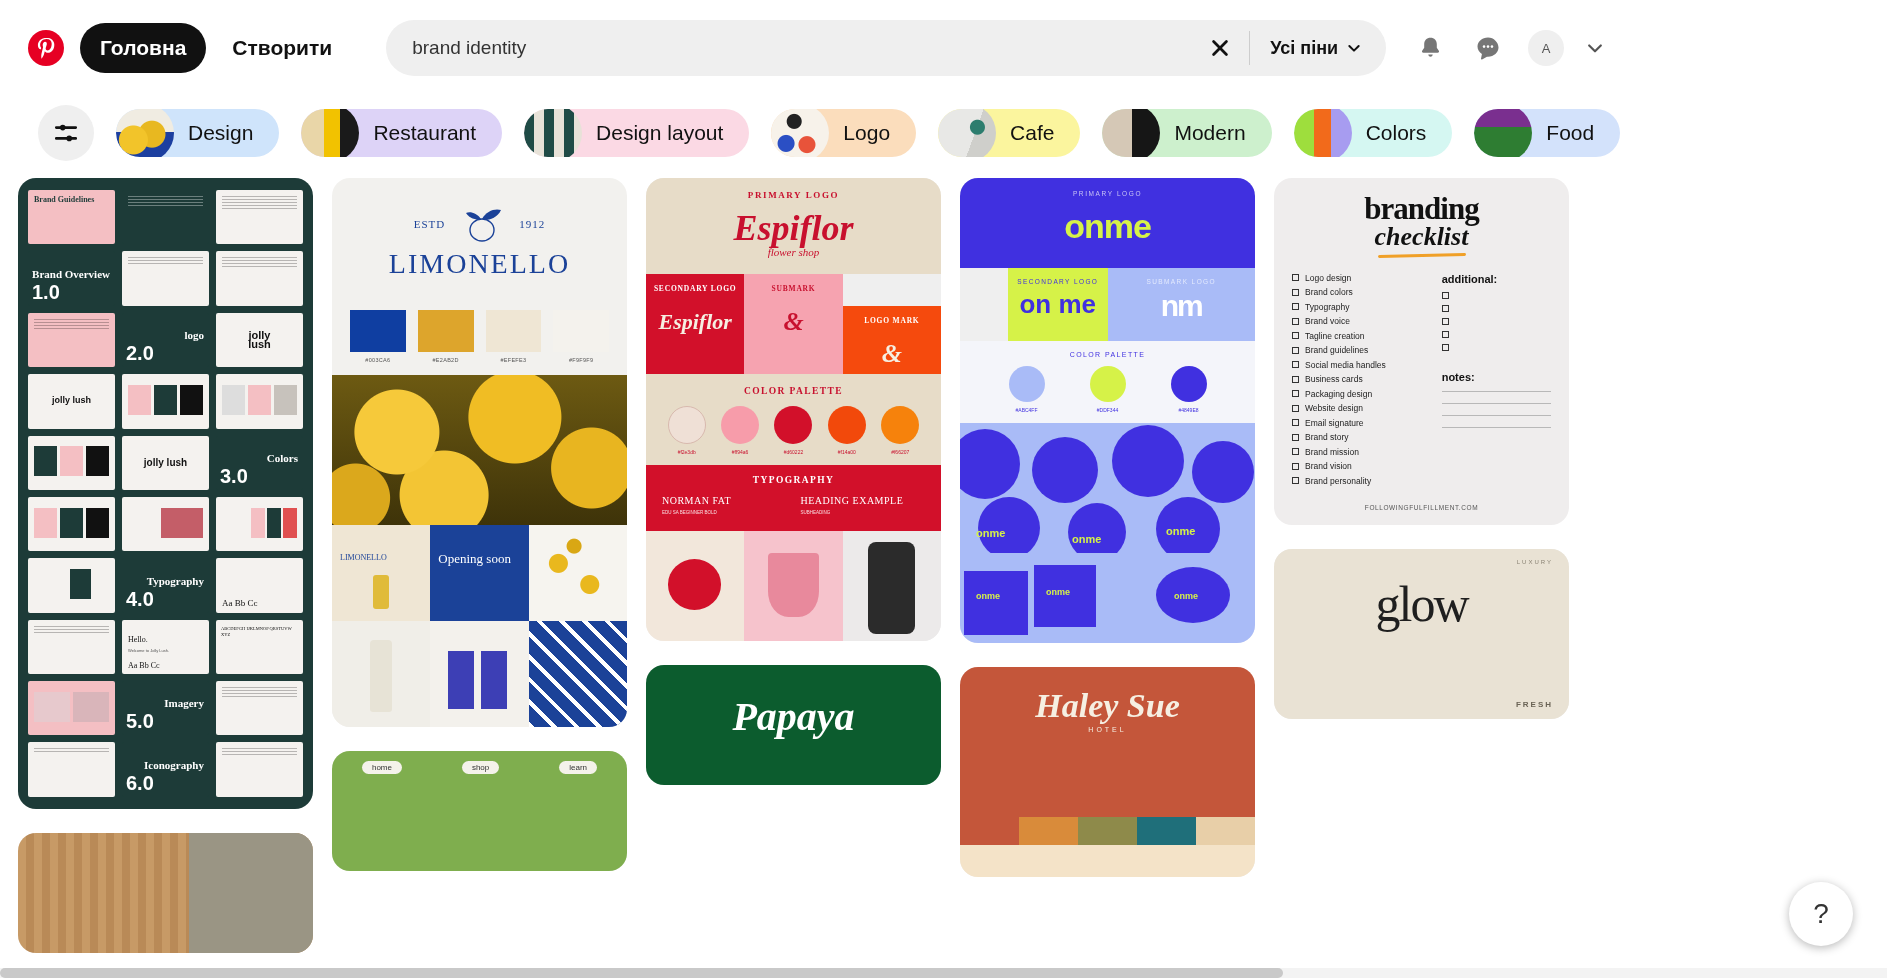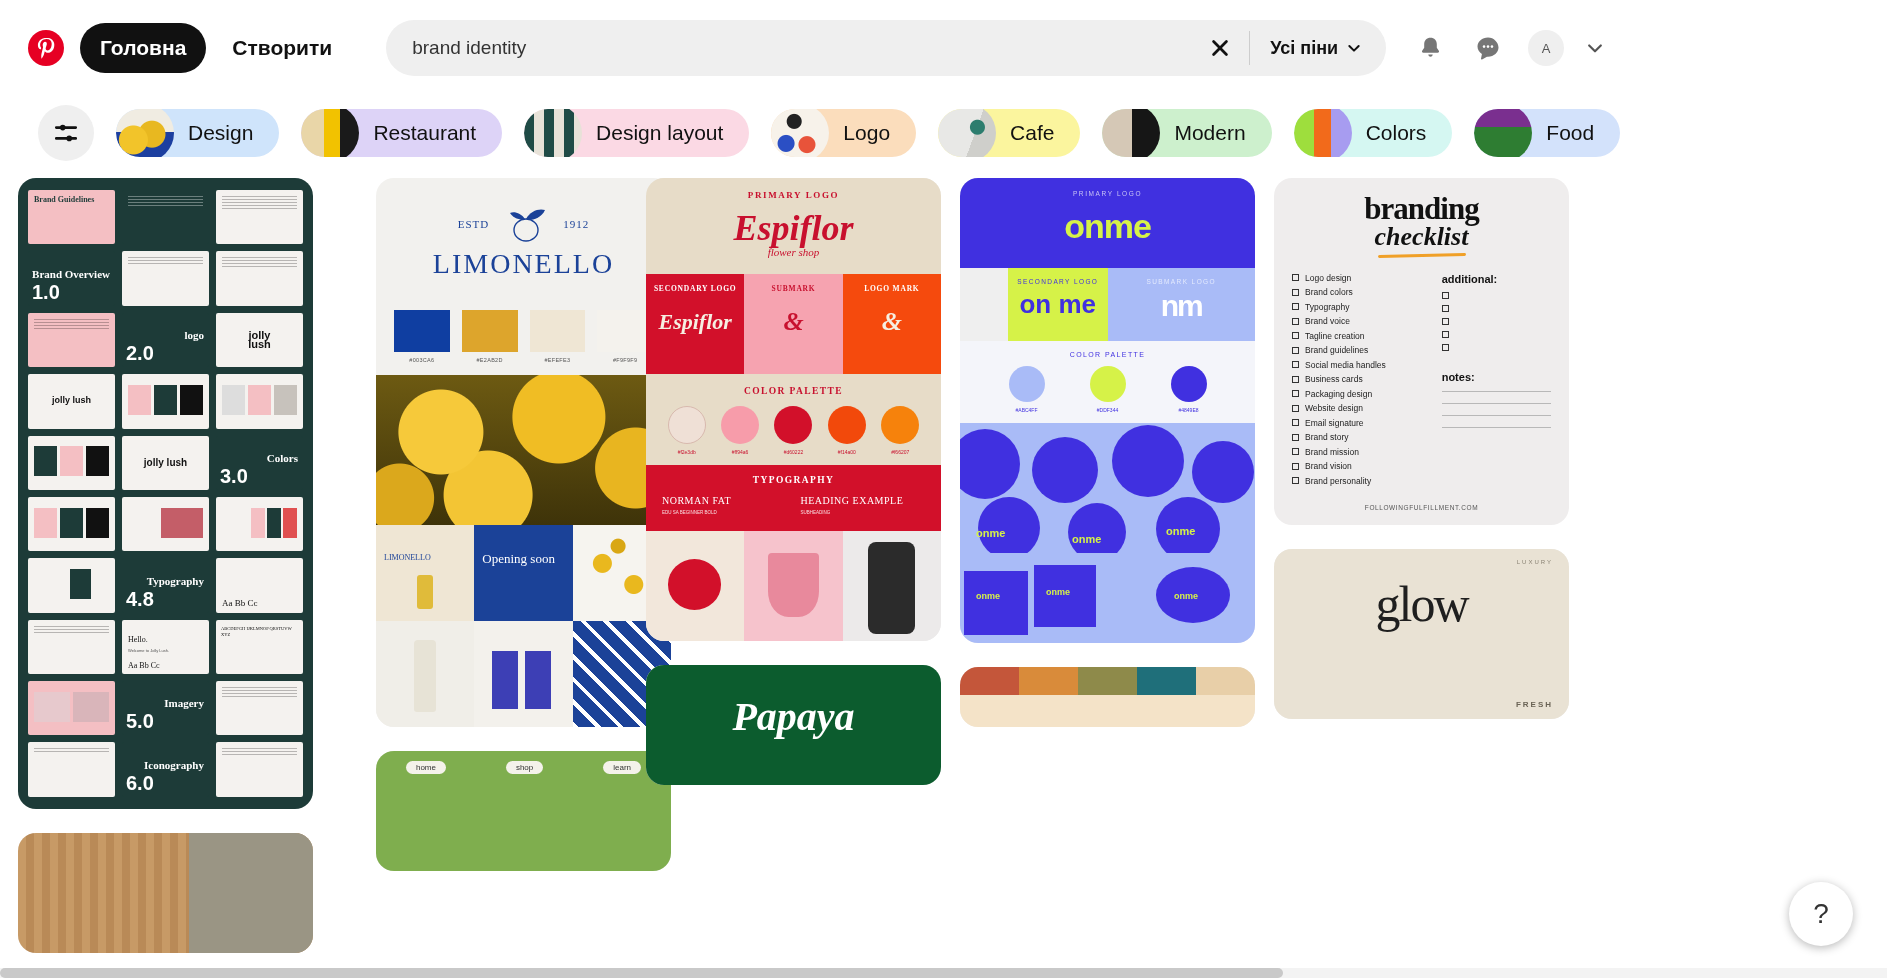--- a/index.html
+++ b/index.html
@@ -241,21 +241,21 @@
              background-image: repeating-linear-gradient(45deg, #ffffff 0 4px, transparent 4px 16px); }
 
   
   .esp-a { background: #e7dcc8; text-align: center; padding: 12px 0 16px; }
   .esp-lbl { font-family: "Liberation Serif", serif; font-size: 9px; color: #c8102e; letter-spacing: 1.6px; font-weight: bold; }
   .esp-logo { font-family: "Liberation Serif", serif; font-style: italic; font-weight: bold; font-size: 36px; color: #c8102e; line-height: 1; margin-top: 10px; }
   .esp-sub { font-family: "Liberation Serif", serif; font-style: italic; font-size: 11px; color: #c8102e; }
   .esp-row { display: grid; grid-template-columns: 1fr 1fr 1fr; height: 100px; }
   .esp-r1 { background: #d2102a; }
   .esp-r2 { background: #f6a3b0; }
-  .esp-r3 { background: #f54a0d; }
+  .esp-r3 { background: #f54a0d; margin-top: 32px; }
   .esp-cell { display:flex; flex-direction:column; align-items:center; justify-content:flex-start; padding-top: 10px; }
   .esp-cell .lb { font-family:"Liberation Serif", serif; font-size: 7.5px; letter-spacing: .8px; color:#fff; font-weight:bold;}
   .esp-r2 .lb { color: #c8102e; }
   .esp-mark { font-family:"Liberation Serif", serif; font-style:italic; font-weight:bold; font-size:26px; color:#f6efe2; margin-top:14px;}
   .esp-word { font-family:"Liberation Serif", serif; font-style:italic; font-weight:bold; font-size:22px; color:#f6efe2; margin-top:16px;}
   .esp-pal { background:#e7dcc8; text-align:center; padding: 12px 0 10px; }
   .esp-pal .hd { font-family:"Liberation Serif", serif; font-size:9.5px; letter-spacing:1.4px; color:#c8102e; font-weight:bold; }
   .circles { display:flex; justify-content:space-around; padding: 10px 14px 0; }
   .circles > div { text-align:center; }
   .circ { width: 38px; height: 38px; border-radius:50%; }
@@ -576,21 +576,21 @@
                 <div style="background:#e05050"></div>
               </div>
             </div>
 
           <div class="slide">
               <div class="swrow" style="left:48%;right:28%">
                 <div style="background:#1d3b38"></div>
               </div>
             </div>
           <div class="slide dark">
-            <div class="big num">4.8</div>
+            <div class="big num">4.0</div>
             <div class="big sec">Typography</div>
           </div>
           <div class="slide">
             <div style="position:absolute;left:6px;bottom:5px;font-size:9px;font-family:'Liberation Serif',serif;color:#111">Aa Bb Cc</div>
           </div>
 
           <div class="slide">
               <div class="lines">
                 <div class="ln"></div>
                 <div class="ln"></div>
@@ -643,21 +643,21 @@
               </div>
             </div>
         </div>
       </div>
 
       <div class="pin">
         <div class="wood"></div>
       </div>
     </div>
 
-    <div class="col" style="left:332px;margin-left:44px;">
+    <div class="col" style="left:332px;">
 
       <div class="pin limon">
         <div class="limon-top">
           <div class="estd">
             <span>ESTD</span>
             <svg class="lemon-mark" viewBox="0 0 46 40">
               <ellipse cx="23" cy="26" rx="12" ry="11" fill="none" stroke="#1b4298" stroke-width="1.4"></ellipse>
               <path d="M23 15 C27 7 36 4 42 6 C39 13 31 16 26 16Z" fill="#1b4298"></path>
               <path d="M22 15 C18 9 11 7 7 9 C10 14 17 16 21 16Z" fill="#1b4298"></path>
             </svg>
@@ -838,20 +838,24 @@
           <div style="position:absolute;left:4px;top:18px;width:64px;height:64px;background:#4030e0"></div>
           <div style="position:absolute;left:74px;top:12px;width:62px;height:62px;background:#4030e0"></div>
           <div style="position:absolute;left:196px;top:14px;width:74px;height:56px;background:#4030e0;border-radius:50%"></div>
           <div style="position:absolute;left:16px;top:38px;font-size:9px;font-weight:bold;color:#d6f248">onme</div>
           <div style="position:absolute;left:86px;top:34px;font-size:9px;font-weight:bold;color:#d6f248">onme</div>
           <div style="position:absolute;left:214px;top:38px;font-size:9px;font-weight:bold;color:#d6f248">onme</div>
         </div>
       </div>
 
       <div class="pin">
+        <div class="haley">
+          <div class="t">Haley Sue</div>
+          <div class="s">HOTEL</div>
+        </div>
         <div class="haley-sw">
           <div style="background:#c4563a"></div>
           <div style="background:#d98b3a"></div>
           <div style="background:#8e8a4a"></div>
           <div style="background:#1f6f7a"></div>
           <div style="background:#e8cfa8"></div>
         </div>
         <div class="haley-b"></div>
       </div>
     </div>

